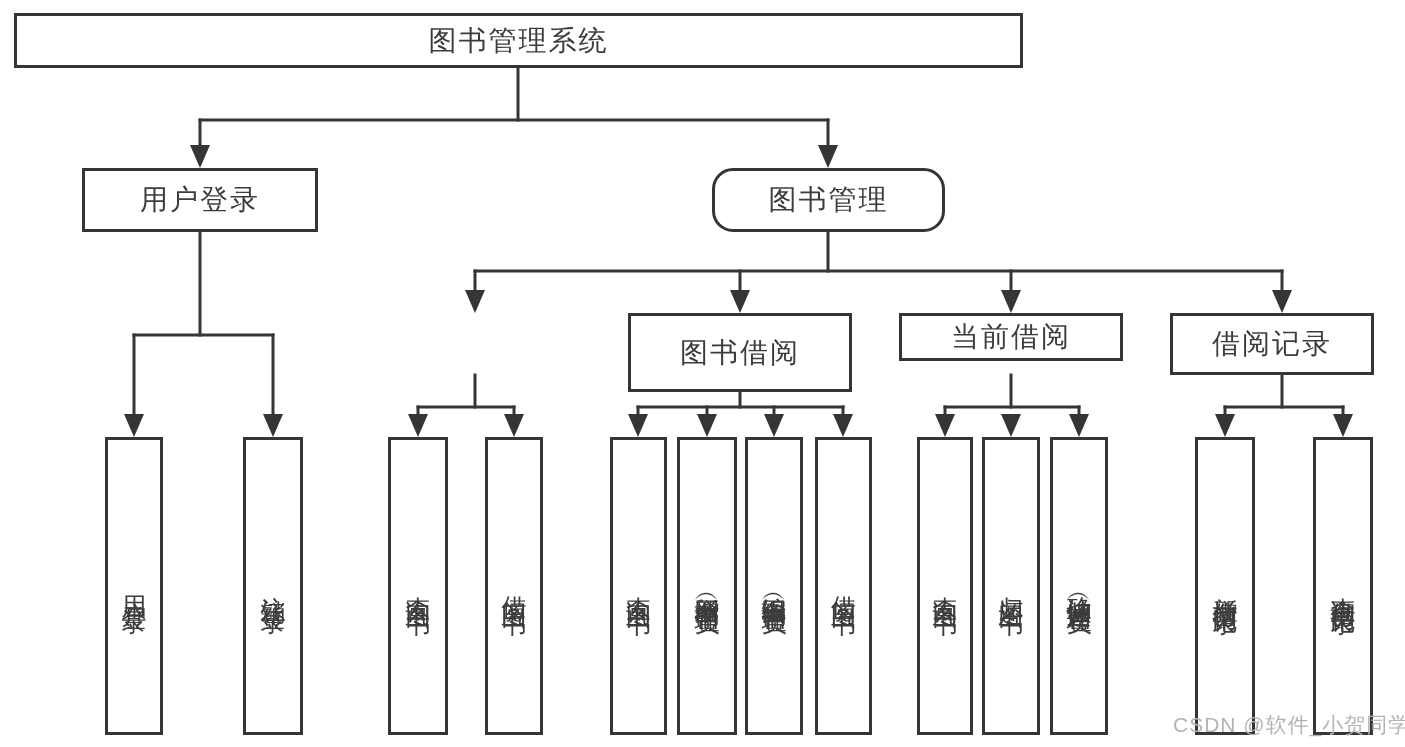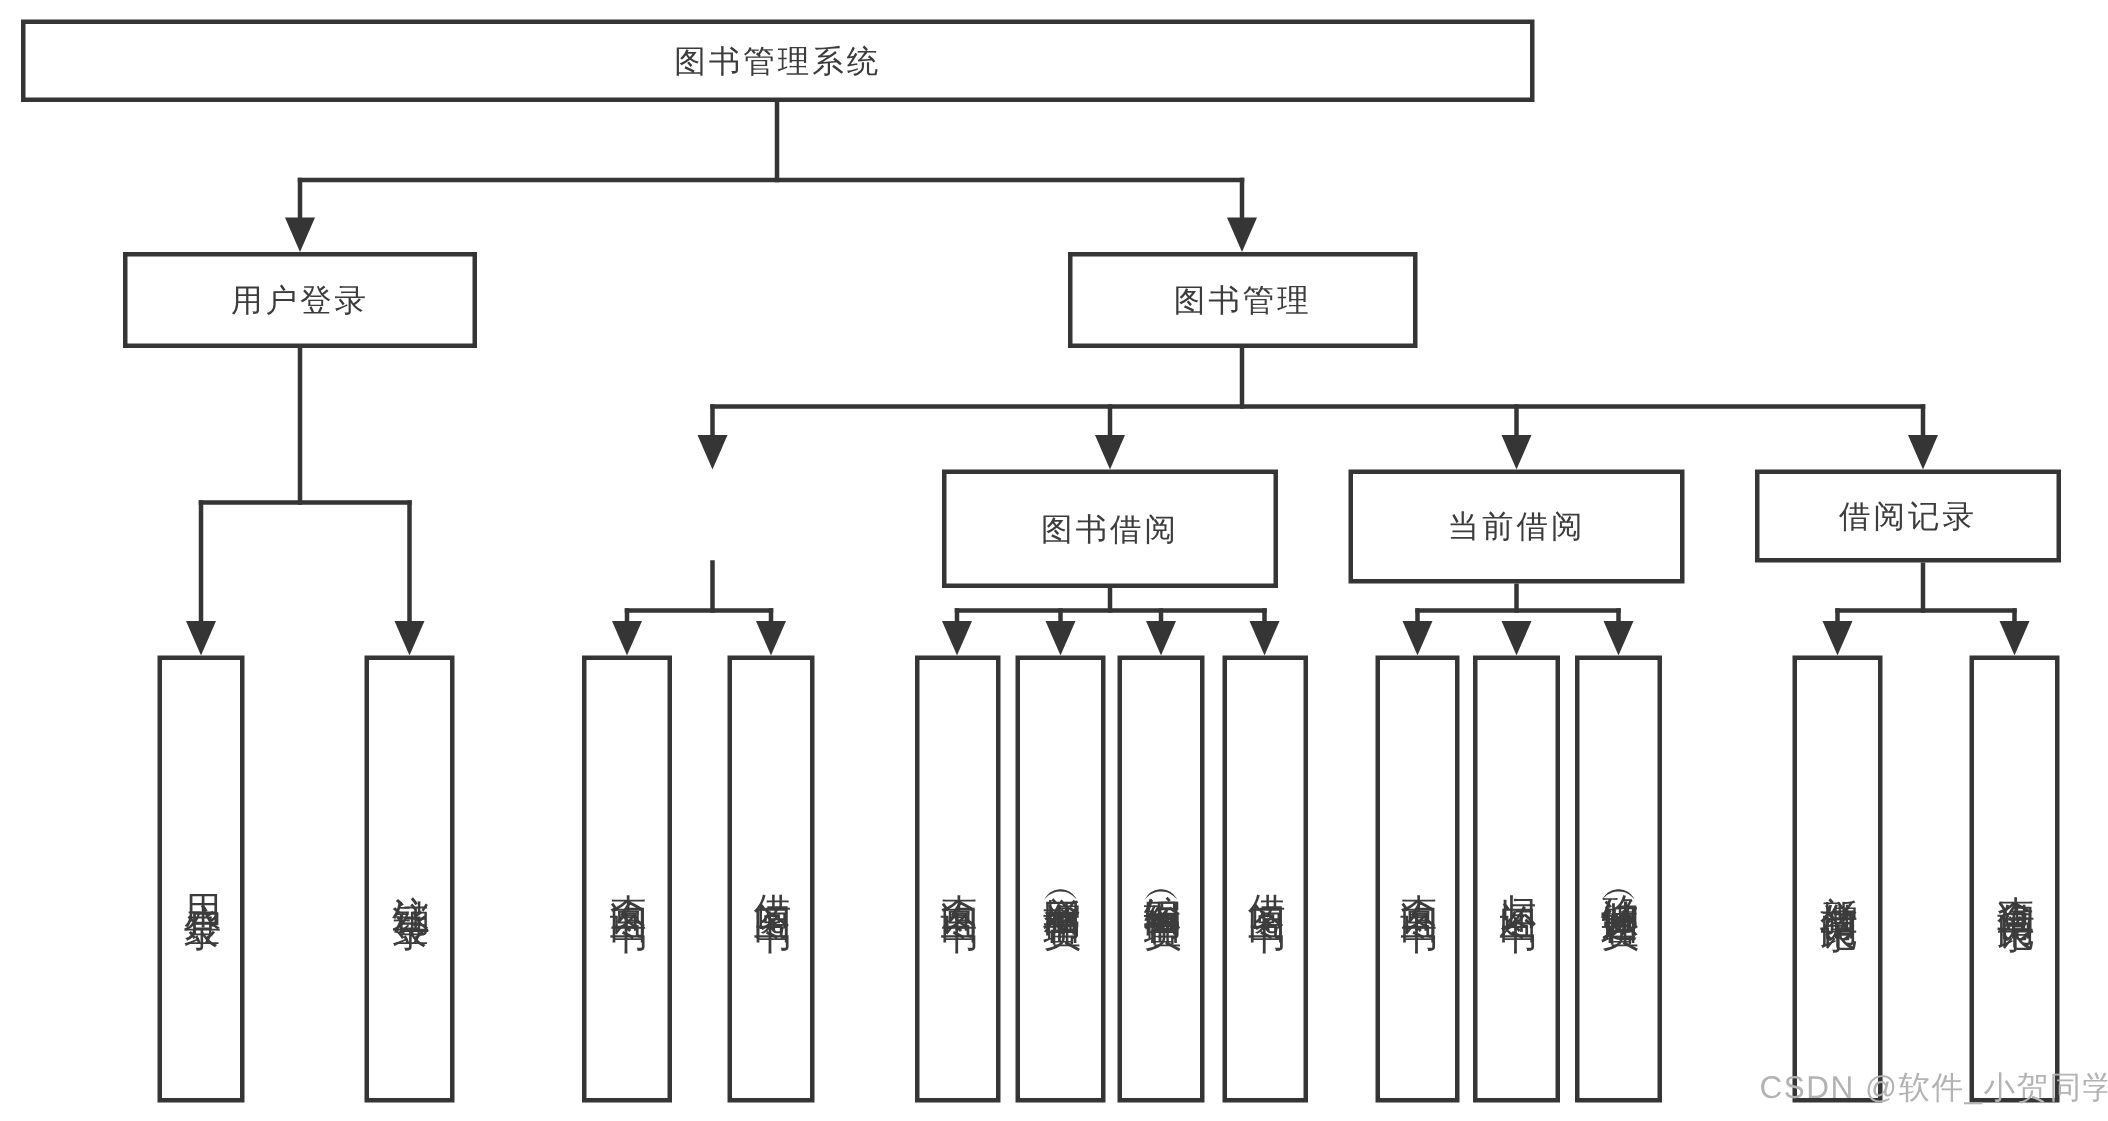--- a/index.html
+++ b/index.html
@@ -24,21 +24,21 @@
     z-index: 1;
   }
   .hbox {
     position: absolute;
     box-sizing: border-box;
     border: 3px solid #353535;
     background: #ffffff;
     display: flex;
     align-items: center;
     justify-content: center;
-    font-size: 21px;
+    font-size: 28px;
     color: #3c3c3c;
     letter-spacing: 2px;
     z-index: 2;
     white-space: nowrap;
   }
   .vbox {
     position: absolute;
     box-sizing: border-box;
     border: 3px solid #353535;
     background: #ffffff;
@@ -130,24 +130,24 @@
       <polygon points="1001,414 1021,414 1011,437"></polygon>
       <polygon points="1069,414 1089,414 1079,437"></polygon>
       <polygon points="1215,414 1235,414 1225,437"></polygon>
       <polygon points="1333,414 1353,414 1343,437"></polygon>
     </g>
   </svg>
 
   <div class="hbox" style="left:14px; top:13px; width:1009px; height:55px;">图书管理系统</div>
 
   <div class="hbox" style="left:82px; top:168px; width:236px; height:64px;">用户登录</div>
-  <div class="hbox" style="left:712px; top:168px; width:233px; height:64px;">图书管理</div>
+  <div class="hbox" style="left:712px; top:168px; width:233px; height:64px;border-radius:21px;">图书管理</div>
 
   <div class="hbox" style="left:628px; top:313px; width:224px; height:79px;">图书借阅</div>
-  <div class="hbox" style="left:899px; top:313px; width:224px; height:76px;">当前借阅</div>
+  <div class="hbox" style="left:899px; top:313px; width:224px; height:48px;">当前借阅</div>
   <div class="hbox" style="left:1170px; top:313px; width:204px; height:62px;">借阅记录</div>
 
   <div class="vbox" style="left:105px; top:437px; width:58px; height:298px;">用户登录</div>
   <div class="vbox" style="left:243px; top:437px; width:60px; height:298px;">注销登录</div>
 
   <div class="vbox" style="left:388px; top:437px; width:60px; height:298px;">查询图书</div>
   <div class="vbox" style="left:485px; top:437px; width:58px; height:298px;">借阅图书</div>
 
   <div class="vbox" style="left:610px; top:437px; width:57px; height:298px;">查询图书</div>
   <div class="vbox" style="left:677px; top:437px; width:60px; height:298px; letter-spacing:2px;">新增图书（管理员）</div>

